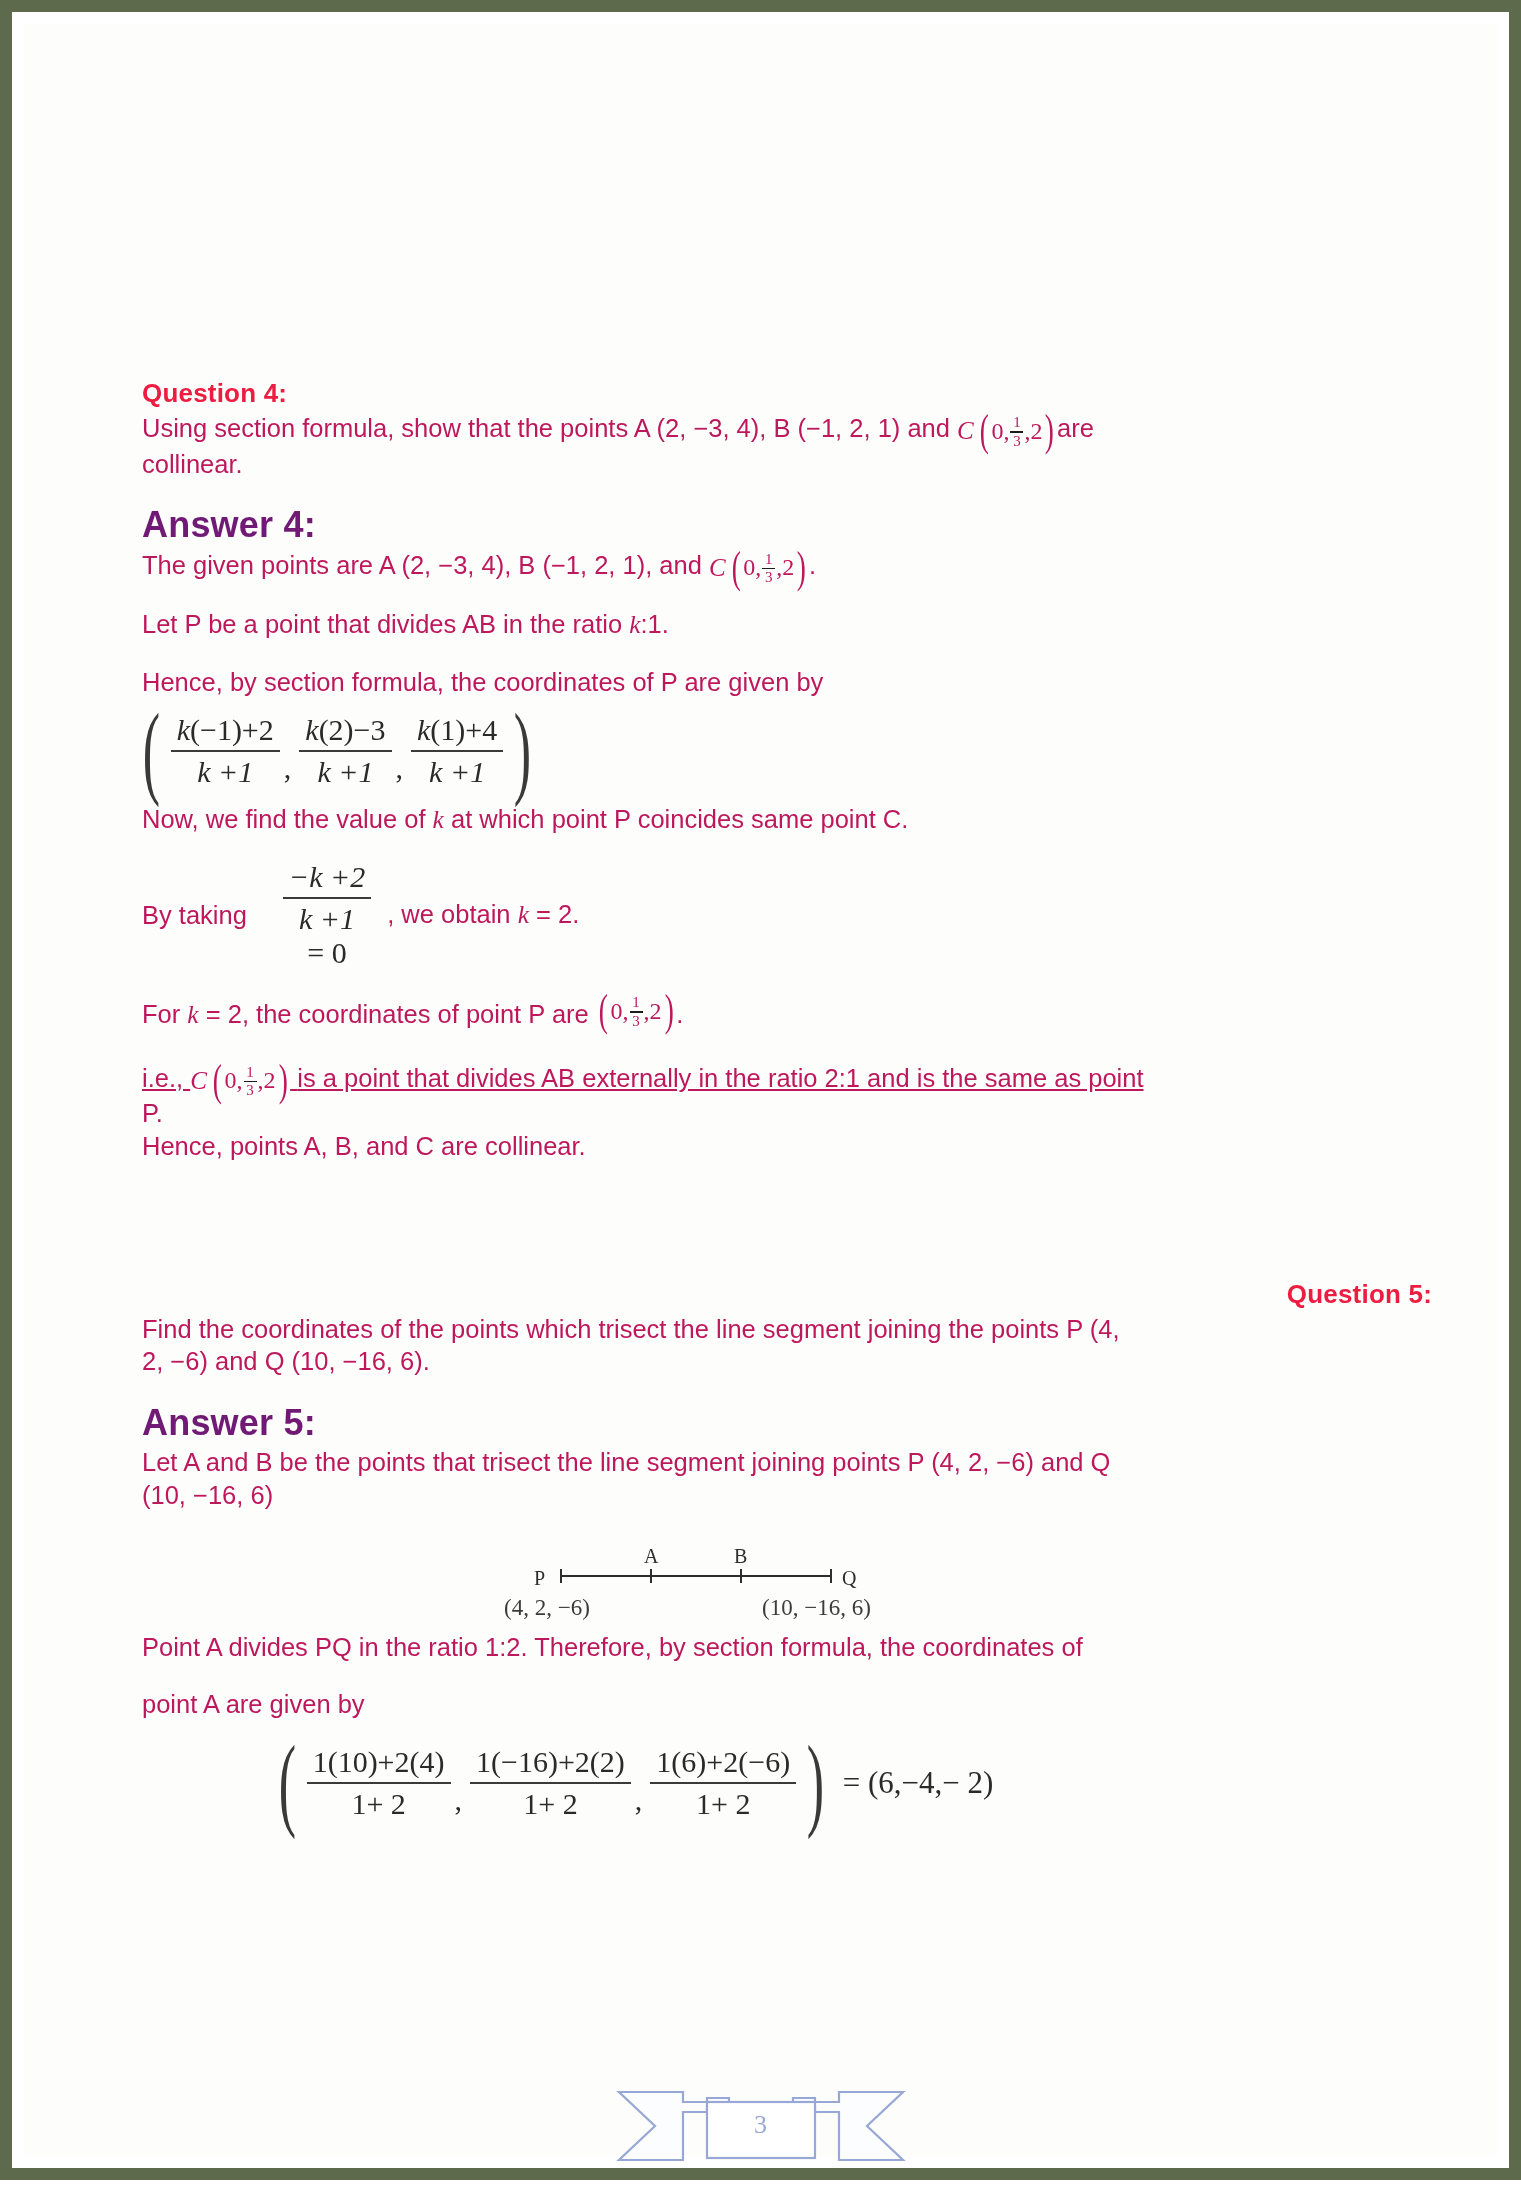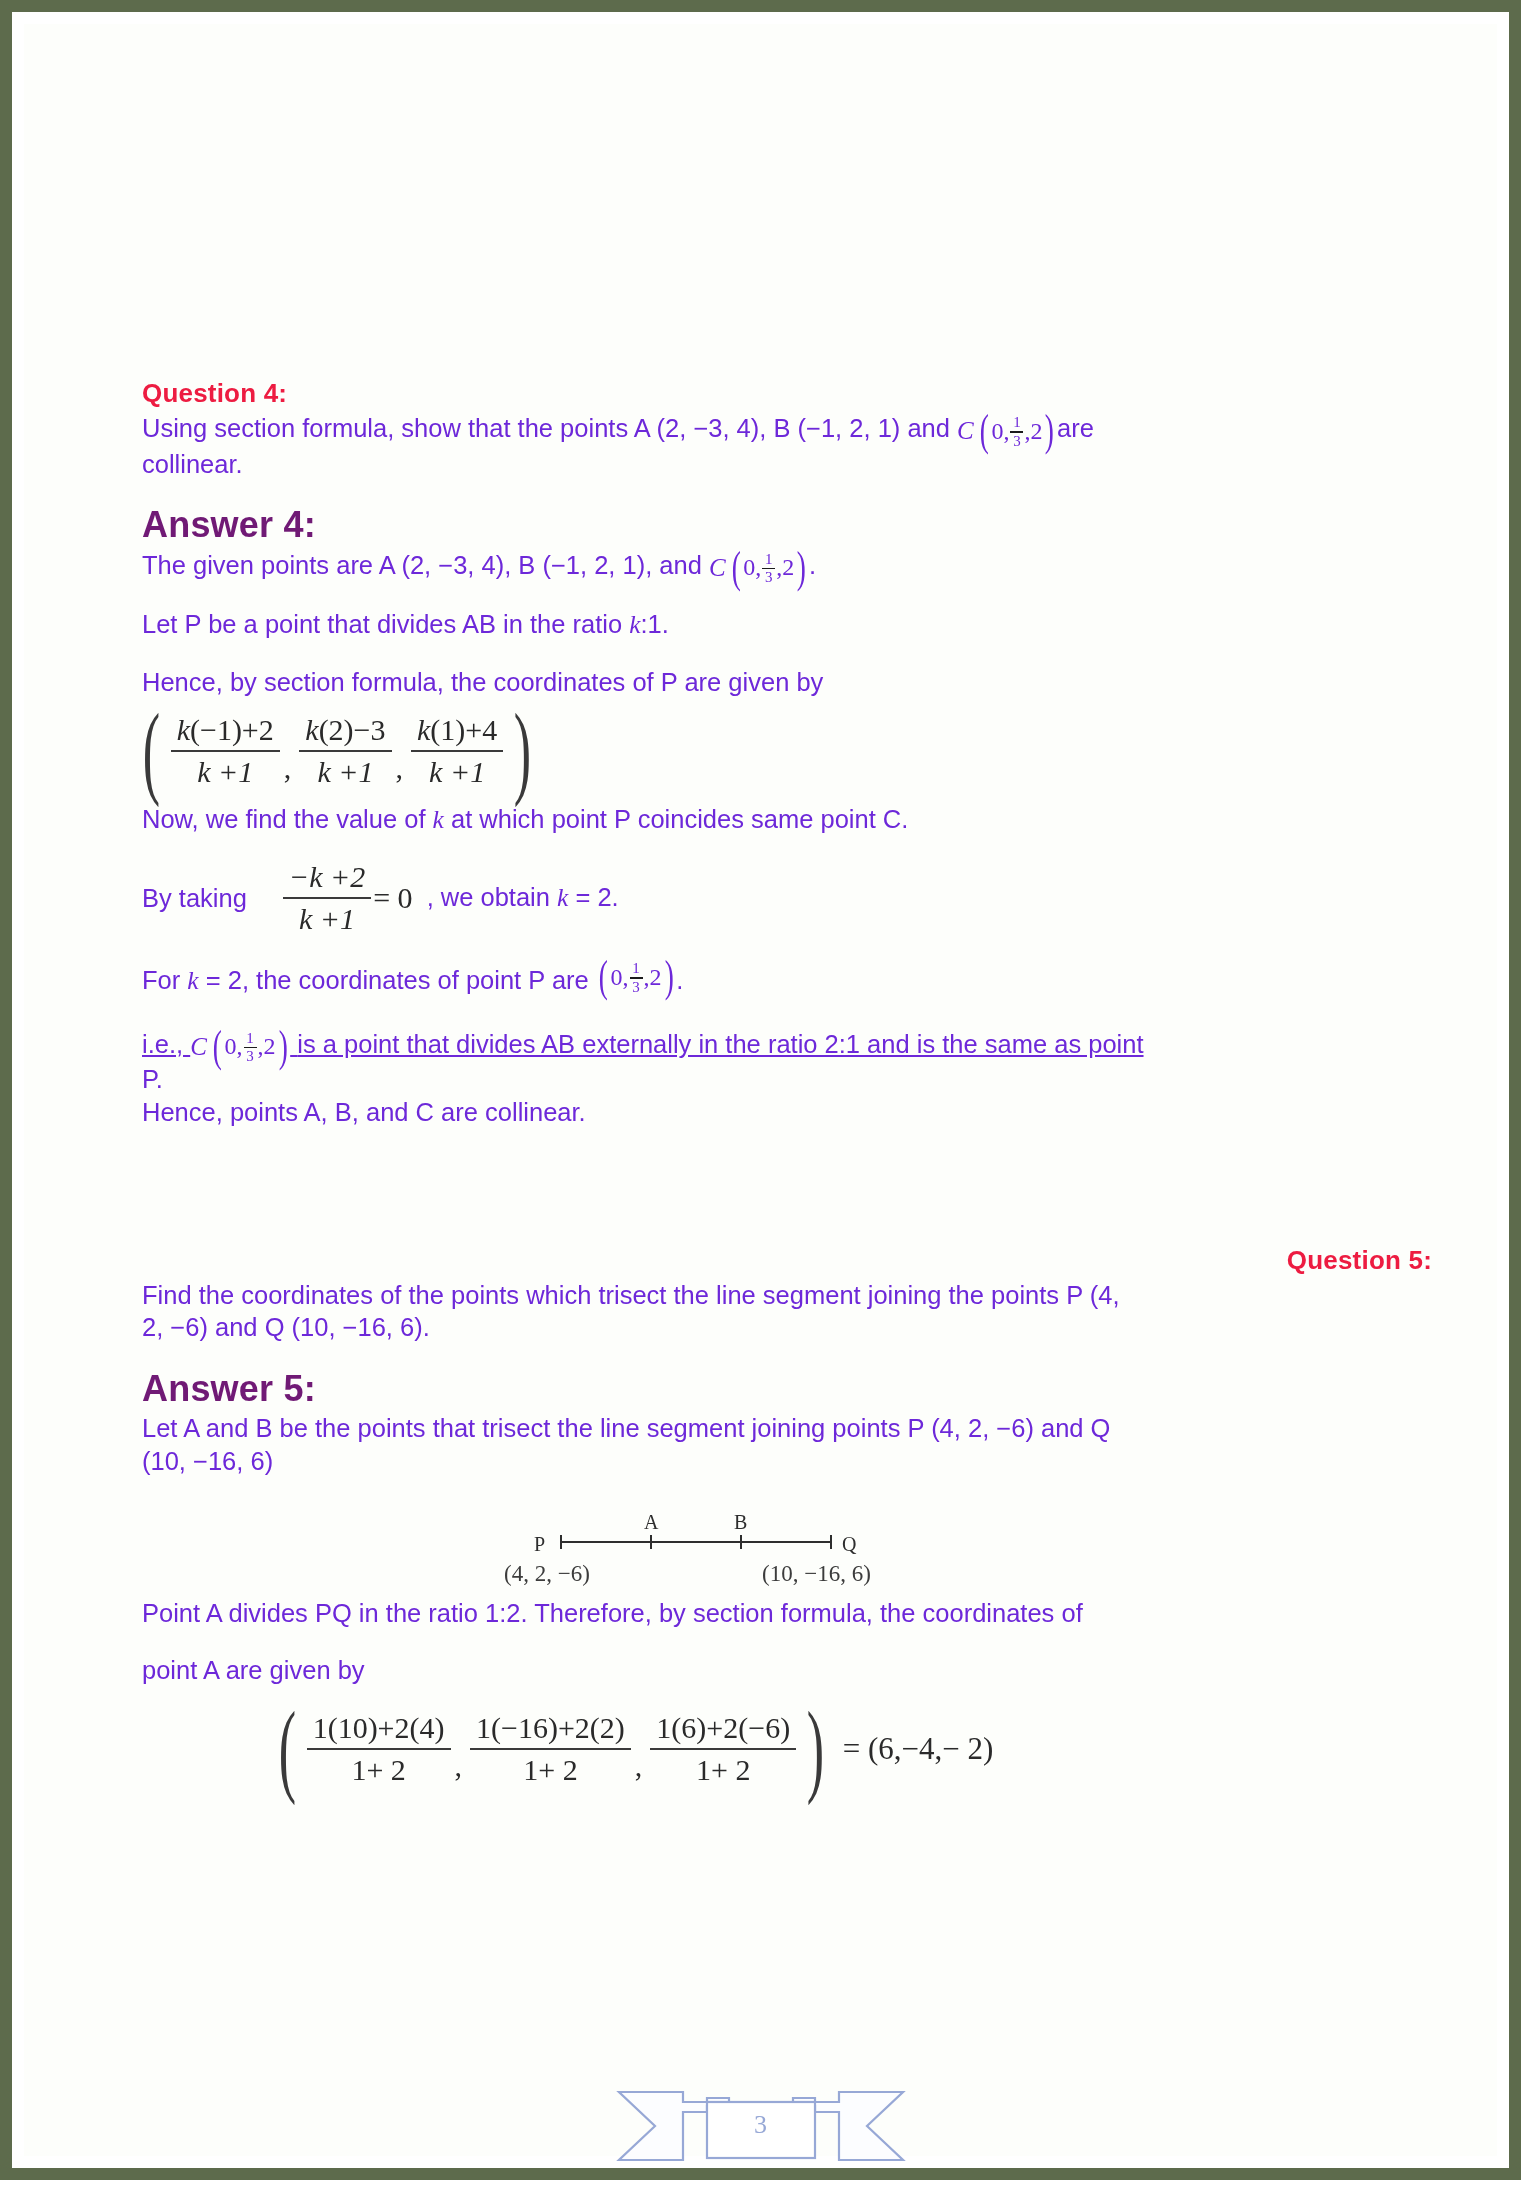--- a/index.html
+++ b/index.html
@@ -42,21 +42,21 @@
   }
   .a-heading {
     color: #701a75;
     font-weight: bold;
     font-size: 36px;
     letter-spacing: 0.2px;
     margin: 0 0 3px 0;
     line-height: 1.15;
   }
   .body-line {
-    color: #6d28d9;
+    color: #be185d;
     font-size: 25.5px;
     line-height: 1.28;
     margin: 0;
   }
   .spaced {
     margin-top: 24px;
   }
   .spaced-lg {
     margin-top: 30px;
     text-decoration: underline;
@@ -300,21 +300,21 @@
         </span>
         <span class="bigparen tall">)</span>
       </div>
 
       <p class="body-line" style="margin-top:14px;">
         <span>Now, we find the value of </span><span class="italic-var">k</span><span> at which point P coincides same point C.</span>
       </p>
 
       <div style="display:flex; align-items:center; margin-top:24px;">
         <span class="body-line">By taking</span>
-        <span class="mathblock" style="margin:0 14px 0 34px;">
+        <span class="mathblock" style="margin:0 14px 0 34px;flex-direction:column;">
           <span class="bfrac">
             <span class="bnum mvar">−k +2</span>
             <span class="bbar"></span>
             <span class="bden mvar">k +1</span>
           </span>
           <span style="font-size:30px;">= 0</span>
         </span>
         <span class="body-line"><span>, we obtain </span><span class="italic-var">k</span><span> = 2.</span></span>
       </div>
 

